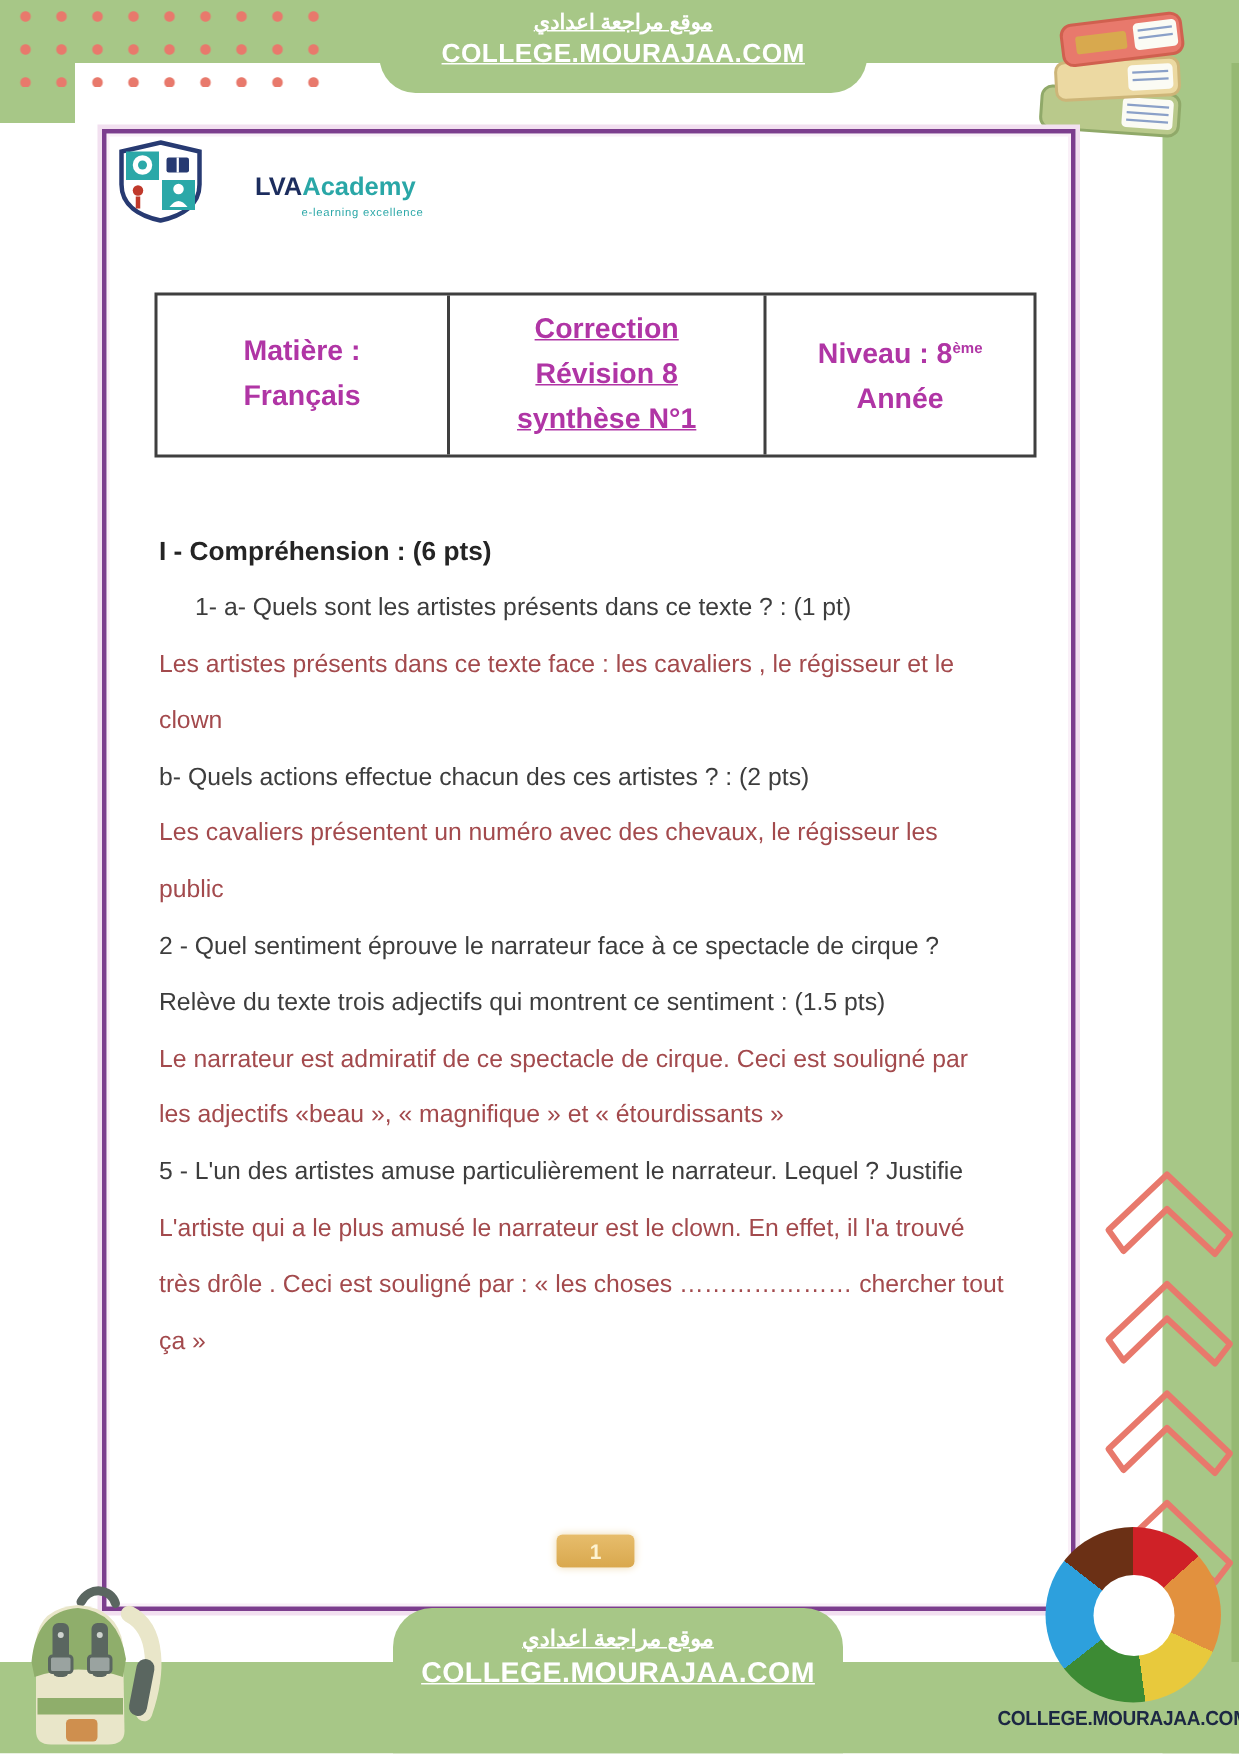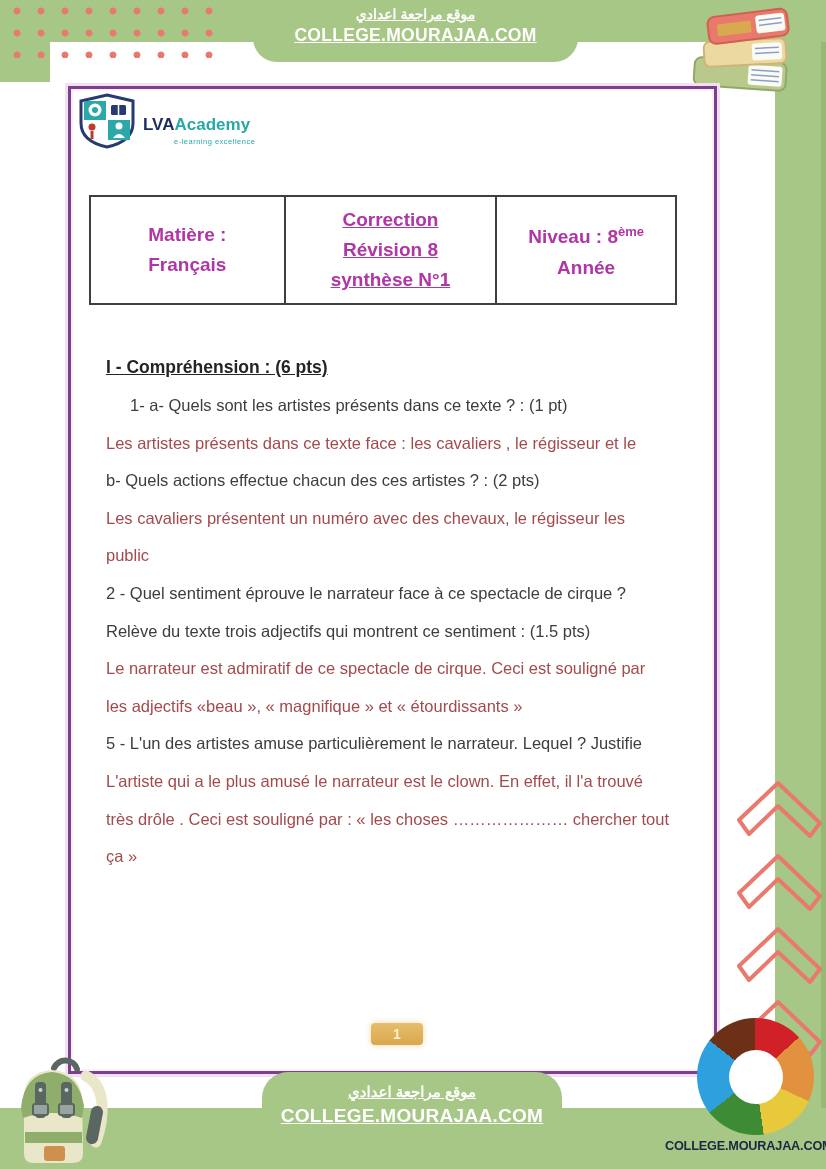--- a/index.html
+++ b/index.html
@@ -29,44 +29,44 @@
   .bottom-tab .ar{font-size:15px;font-weight:bold;text-decoration:underline;margin-top:11px;}
   .bottom-tab .domain{font-size:19px;font-weight:bold;text-decoration:underline;
     letter-spacing:.3px;margin-top:4px;}
   .tab-text{display:block;}
 
   
   .doc{left:68px;top:86px;width:649px;height:988px;background:#fff;
     border:3px solid #7c3e8e;box-sizing:border-box;
     box-shadow:0 0 0 3px #f2e0f0, inset 0 0 0 2px #faf0f8;}
 
-  .logo-row{left:6px;top:4px;display:flex;align-items:flex-start;}
+  .logo-row{left:6px;top:4px;display:flex;align-items:flex-start;gap:27px;}
   .logo-text{margin-left:6px;margin-top:22px;}
   .logo-name{font-size:17px;font-weight:bold;}
   .logo-name .lva{color:#1c2d5e;}
   .logo-name .academy{color:#2aa7a7;font-weight:bold;}
   .logo-tagline{font-size:7.5px;color:#2aa7a7;margin-top:2px;letter-spacing:.5px;padding-left:31px;}
 
   .contact{left:368px;top:50px;width:240px;text-align:center;color:#5a9e9e;}
   .contact .site{font-size:14.5px;}
   .contact .tel{font-size:13px;margin-top:2px;}
 
-  .info-table{left:18px;top:106px;width:588px;display:flex;
+  .info-table{left:32px;top:106px;width:588px;display:flex;
     border:2px solid #3f3f3f;box-sizing:border-box;
     color:#b035a5;font-weight:bold;font-size:19px;line-height:30px;text-align:center;}
   .info-cell{padding:8px 4px;box-sizing:border-box;display:flex;flex-direction:column;justify-content:center;}
   .cell-1{width:196px;border-right:2px solid #3f3f3f;}
   .cell-2{width:213px;border-right:2px solid #3f3f3f;}
   .cell-3{width:179px;}
   .cell-2 span{text-decoration:underline;}
-  sup{font-size:13px;}
+  sup{font-size:10px;}
 
   .content{left:35px;top:268px;width:582px;}
   .section-heading{font-size:17.5px;font-weight:bold;color:#242424;
-    text-decoration:underline;margin-bottom:9px;}
+    margin-bottom:9px;}
   .line{font-size:16.5px;line-height:37.6px;white-space:nowrap;}
   .line.question{color:#3d3d3d;}
   .line.answer{color:#a34a4d;}
   .line.indent{padding-left:24px;}
 
   .page-badge{left:300px;top:934px;width:52px;height:22px;border-radius:4px;
     background:linear-gradient(#e7bd6c,#d9a84e);color:#fdf3d2;font-size:14px;
     font-weight:bold;text-align:center;line-height:22px;box-shadow:0 0 6px #eed9ae;}
 
   
@@ -165,20 +165,21 @@
       <div>Année</div>
     </div>
   </div>
 
   <div class="abs content">
     <div class="section-heading">I - Compréhension : (6 pts)</div>
     <div>
 
     <div class="line question indent"><span>1- a- Quels sont les artistes présents dans ce texte ? : (1 pt)</span></div>
         <div class="line answer"><span>Les artistes présents dans ce texte face : les cavaliers , le régisseur et le</span></div>
+        <div class="line answer"><span>clown</span></div>
         <div class="line question"><span>b- Quels actions effectue chacun des ces artistes ? : (2 pts)</span></div>
         <div class="line answer"><span>Les cavaliers présentent un numéro avec des chevaux, le régisseur les</span></div>
         <div class="line answer"><span>public</span></div>
         <div class="line question"><span>2 - Quel sentiment éprouve le narrateur face à ce spectacle de cirque ?</span></div>
         <div class="line question"><span>Relève du texte trois adjectifs qui montrent ce sentiment : (1.5 pts)</span></div>
         <div class="line answer"><span>Le narrateur est admiratif de ce spectacle de cirque. Ceci est souligné par</span></div>
         <div class="line answer"><span>les adjectifs «beau », « magnifique » et « étourdissants »</span></div>
         <div class="line question"><span>5 - L'un des artistes amuse particulièrement le narrateur. Lequel ? Justifie</span></div>
         <div class="line answer"><span>L'artiste qui a le plus amusé le narrateur est le clown. En effet, il l'a trouvé</span></div>
         <div class="line answer"><span>très drôle . Ceci est souligné par : « les choses ………………… chercher tout</span></div>

